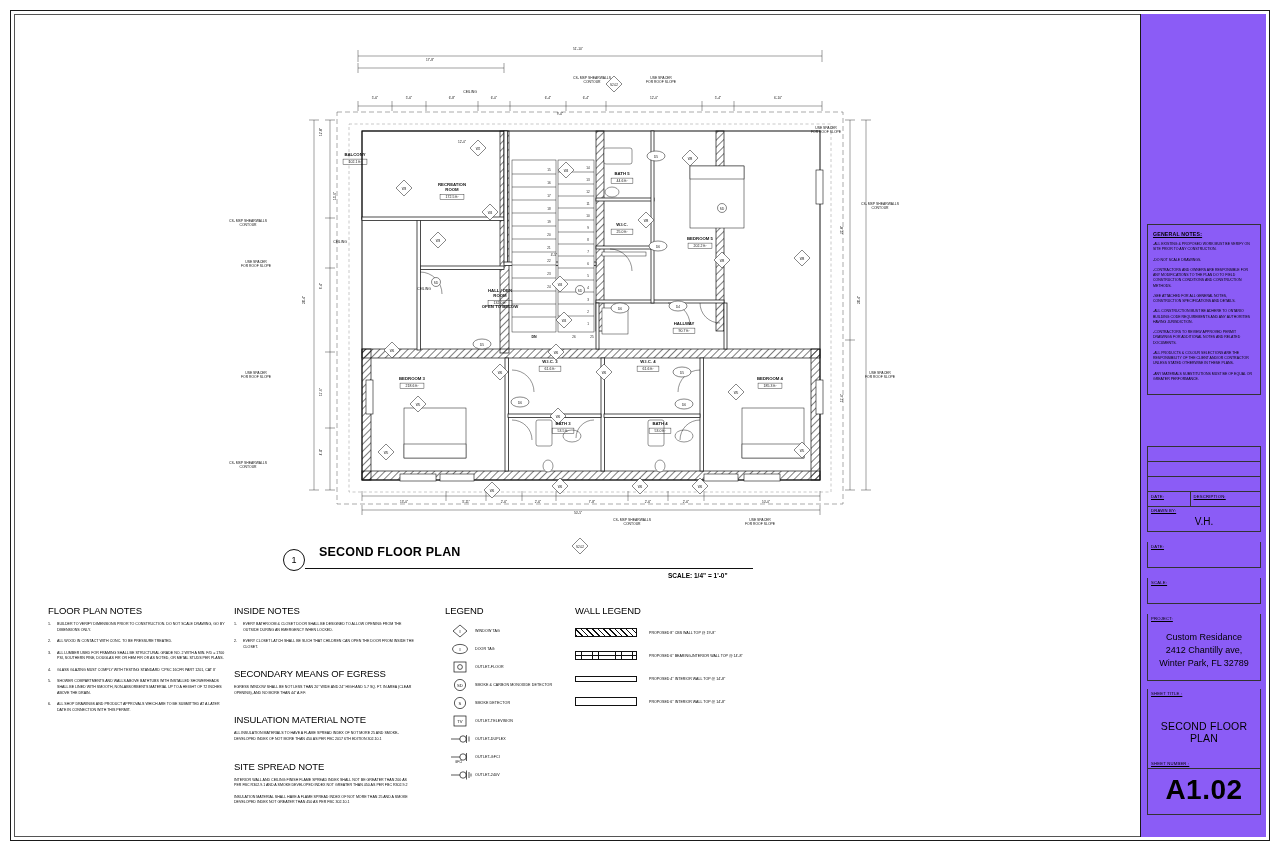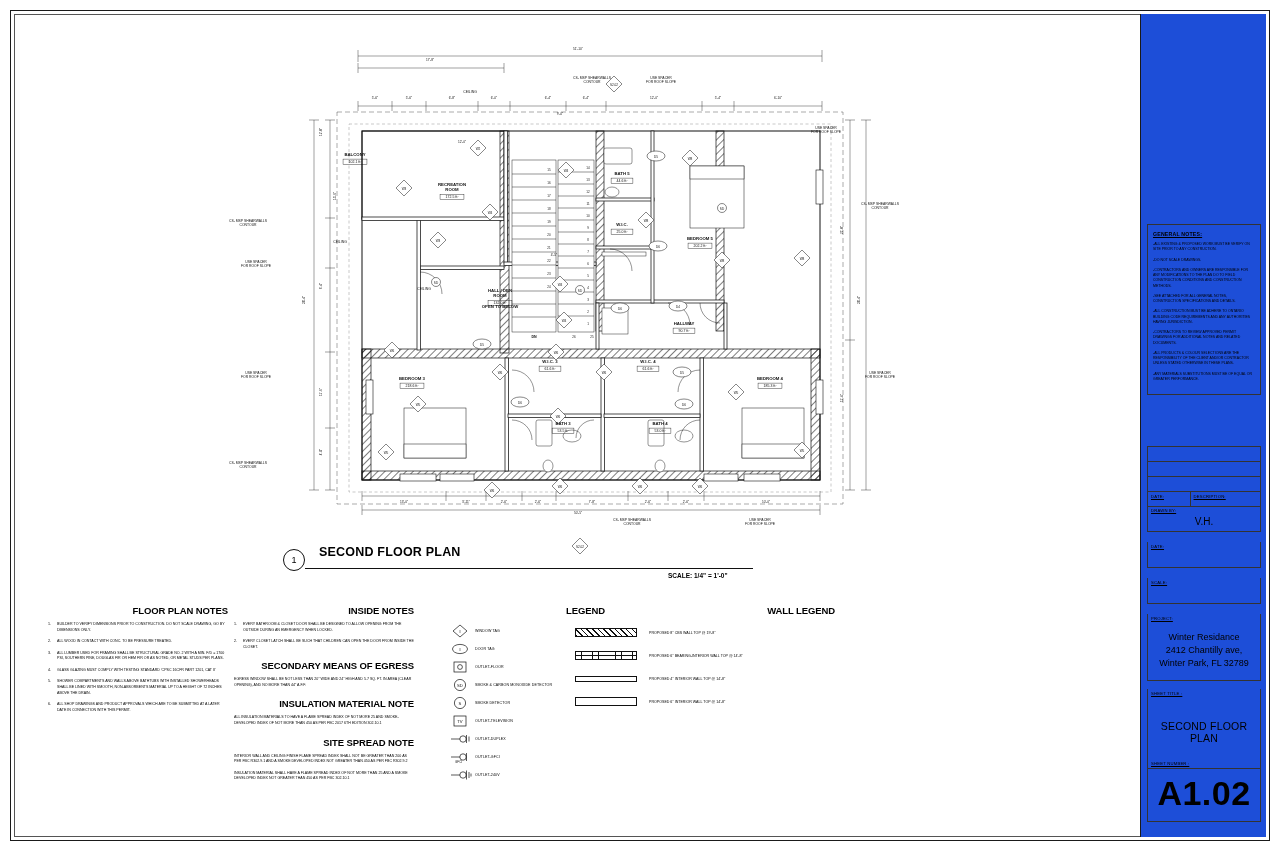--- a/index.html
+++ b/index.html
@@ -30,21 +30,21 @@
     width: 1252px; height: 823px;
     border: 1px solid #555;
   }
 
   
   .titleblock {
     position: absolute;
     left: 1140px; top: 14px;
     width: 126px; height: 823px;
     border-left: 1.2px solid #1a1a1a;
-    background: #1d4ed8;
+    background: #8b5cf6;
     padding-left: 12px;
   }
   .tb-notes {
     position: absolute;
     left: 6px; top: 210px;
     width: 114px;
     border: 1px solid #333;
     padding: 6px 5px 7px 5px;
   }
   .tb-notes h4 {
@@ -81,36 +81,35 @@
   }
   .tb-val-proj {
     font-size: 9px; text-align: center; line-height: 1.45;
     padding: 8px 2px 10px 2px;
   }
   .tb-val-sheet {
     font-size: 10.5px; text-align: center;
     padding: 22px 2px 24px 2px; letter-spacing: .2px;
   }
   .tb-val-num {
-    font-size: 34px; font-weight: bold; text-align: center;
+    font-size: 28px; font-weight: bold; text-align: center;
     padding: 6px 2px 8px 2px; letter-spacing: .5px;
   }
 
   
   .notes-band {
     position: absolute; left: 40px; top: 605px;
     width: 1085px; height: 215px;
   }
   .ncol { position: absolute; top: 0; }
   .ncol h3 {
-    font-size: 9.5px; font-weight: bold; margin: 0 0 6px 0;
+    font-size: 9.5px; font-weight: normal; margin: 0 0 6px 0;
     letter-spacing: -.1px;
-    text-align: right;
-  }
-  .ncol h3.sub { margin-top: 10px; }
+  }
+  .ncol h3.sub { margin-top: 18px; }
   .ncol ol { margin: 0; padding: 0; list-style: none; }
   .ncol li, .ncol p {
     font-size: 3.6px; line-height: 1.55;
     margin: 0 0 6px 0; position: relative;
   }
   .ncol li { padding-left: 9px; }
   .ncol li .num { position: absolute; left: 0; top: 0; }
 
   
   .legend-row {
@@ -780,21 +779,21 @@
     </div>
 
     <div class="tb-field" style="top:564px;">
       <div class="tb-lbl">SCALE:</div>
       <div class="tb-val-lg">&nbsp;</div>
     </div>
 
     <div class="tb-field" style="top:600px;">
       <div class="tb-lbl">PROJECT:</div>
       <div class="tb-val-proj" id="project-value">
-          <div>Winter Residance</div>
+          <div>Custom Residance</div>
           <div>2412 Chantilly ave,</div>
           <div>Winter Park, FL 32789</div>
         </div>
     </div>
 
     <div class="tb-field" style="top:675px;">
       <div class="tb-lbl">SHEET TITLE :</div>
       <div class="tb-val-sheet">SECOND FLOOR PLAN</div>
     </div>
 

